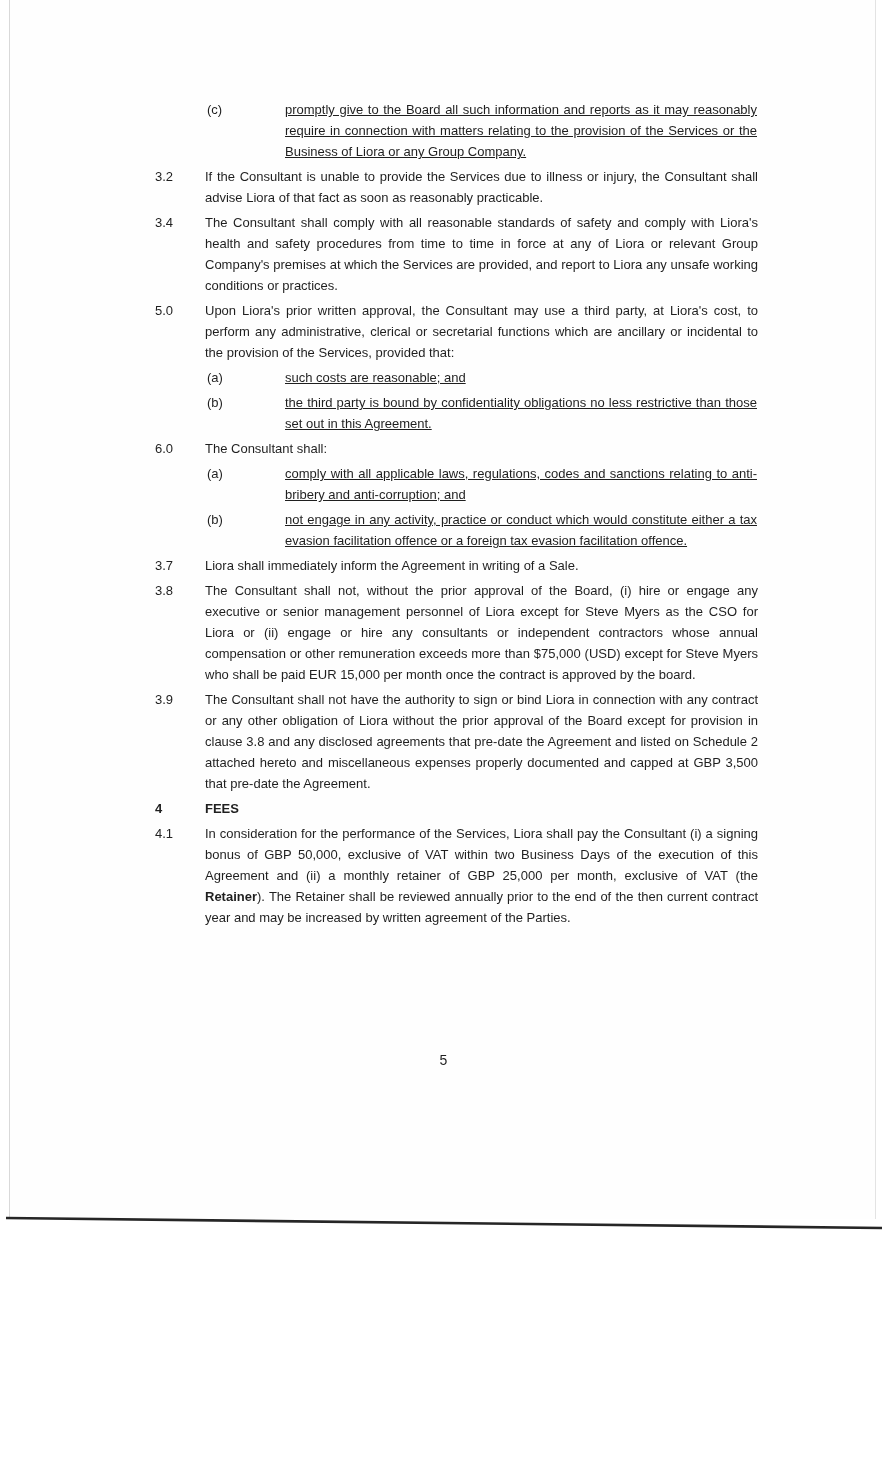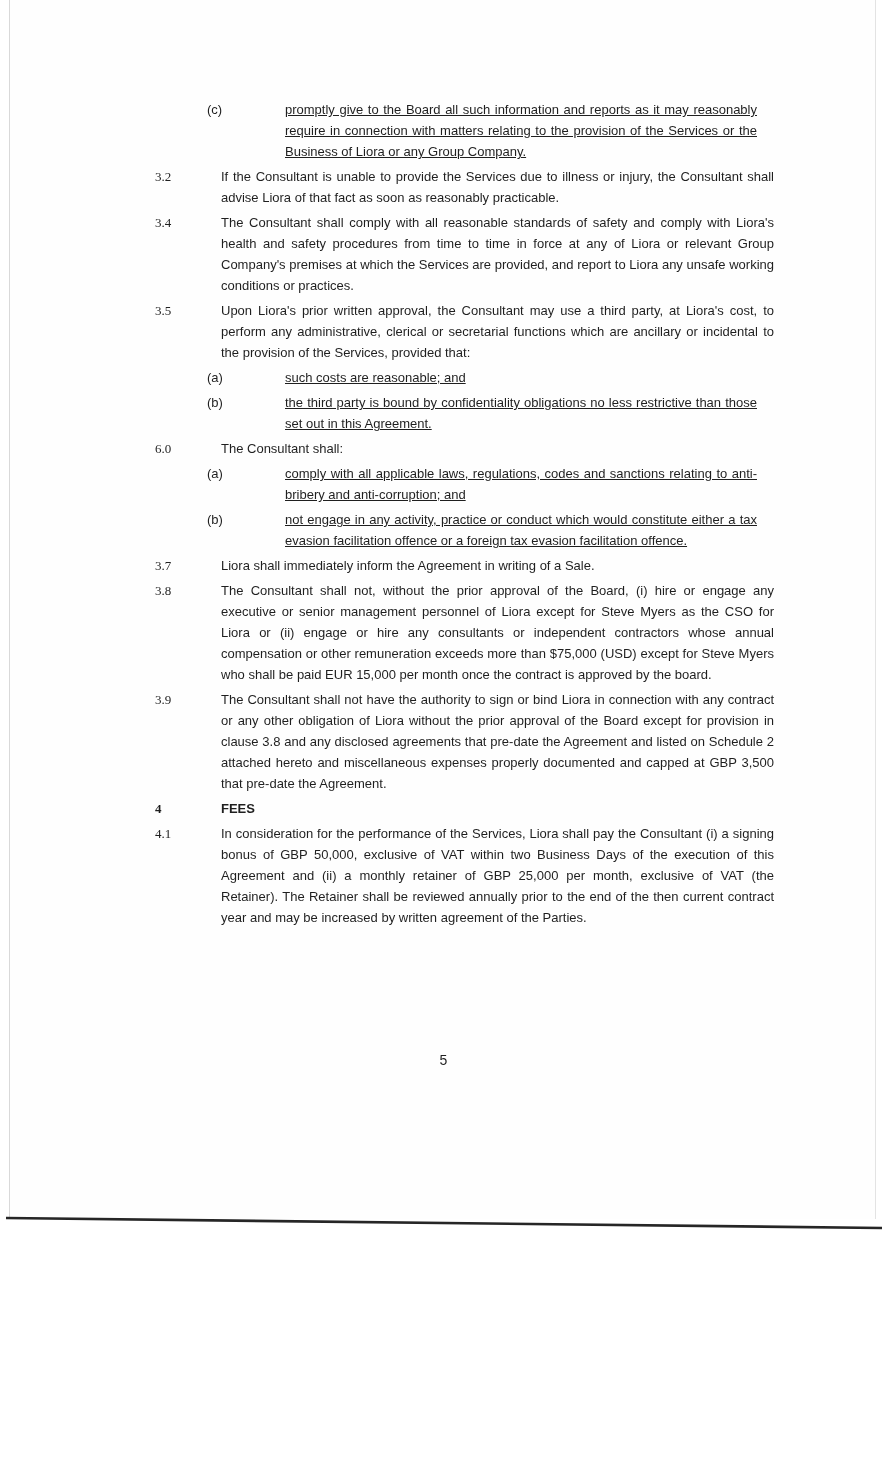--- a/index.html
+++ b/index.html
@@ -47,27 +47,25 @@
     line-height: 21px;
   }
   .blk { margin-bottom: 4px; }
   .clause {
     display: flex;
     margin-left: 145px;
   }
   .clause .num {
     flex: none;
     width: 50px;
-    font-family: Liberation Serif, serif;
   }
   .clause .txt {
     flex: none;
     width: 553px;
     text-align: justify;
-    margin-left: 16px;
   }
   .sub {
     display: flex;
     margin-left: 197px;
   }
   .sub .letter {
     flex: none;
     width: 78px;
   }
   .sub .stxt {
@@ -82,21 +80,21 @@
   }
   .page-number {
     position: absolute;
     left: 0;
     top: 1052px;
     width: 867px;
     text-align: center;
     font-size: 14px;
     color: #1f1f1f;
   }
-  b { font-weight: normal; }
+  b { font-weight: bold; }
 </style>
 </head>
 <body>
 
 <div class="canvas">
 
   <div class="doc-page">
 
     <div class="content">
 
@@ -110,21 +108,21 @@
         <div class="txt">If the Consultant is unable to provide the Services due to illness or injury, the Consultant shall advise Liora of that fact as soon as reasonably practicable.</div>
       </div>
 
 
       <div class="blk clause">
         <div class="num">3.4</div>
         <div class="txt">The Consultant shall comply with all reasonable standards of safety and comply with Liora's health and safety procedures from time to time in force at any of Liora or relevant Group Company's premises at which the Services are provided, and report to Liora any unsafe working conditions or practices.</div>
       </div>
 
       <div class="blk clause">
-        <div class="num">3.5</div>
+        <div class="num">5.0</div>
         <div class="txt">Upon Liora's prior written approval, the Consultant may use a third party, at Liora's cost, to perform any administrative, clerical or secretarial functions which are ancillary or incidental to the provision of the Services, provided that:</div>
       </div>
 
       <div class="blk sub">
         <div class="letter">(a)</div>
         <div class="stxt">such costs are reasonable; and</div>
       </div>
 
       <div class="blk sub">
         <div class="letter">(b)</div>

